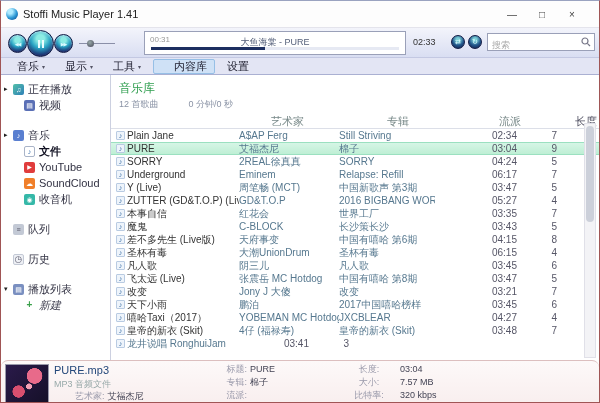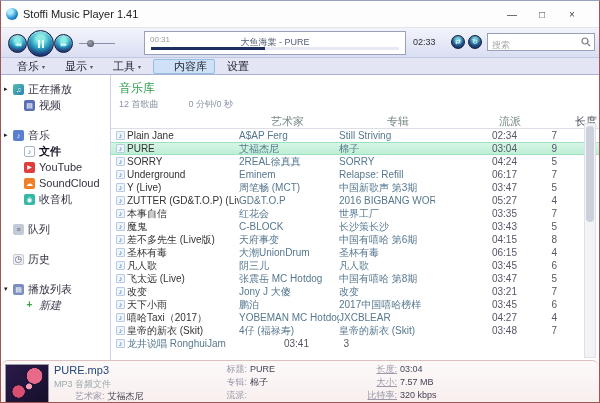--- a/index.html
+++ b/index.html
@@ -114,21 +114,21 @@
            radial-gradient(circle at 55% 55%, #f3a0b5 0 9%, transparent 10%),
            linear-gradient(135deg,#2a1a4a,#151028); }
   .file-name { position:absolute; left:53px; top:3px; font-size:11px; color:#23477a; }
   .file-kind { position:absolute; left:53px; top:17px; color:#9aa; }
   .field-row { display:flex; line-height:13px; }
   .field-row .lab { color:#99a; margin-right:3px; }
   .fields-left { position:absolute; left:74px; top:29px; }
   .fields-mid { position:absolute; left:210px; top:2px; }
   .fields-mid .lab { width:36px; text-align:right; }
   .fields-right { position:absolute; left:340px; top:2px; }
-  .fields-right .lab { width:56px; text-align:right;text-decoration:underline; }
+  .fields-right .lab { width:56px; text-align:center; }
 </style>
 </head>
 <body>
 
 <div class="window">
 
   <div class="titlebar">
     <span class="app-icon"></span>
     <span class="title">Stoffi Music Player 1.41</span>
     <span class="winbtn">—</span>

